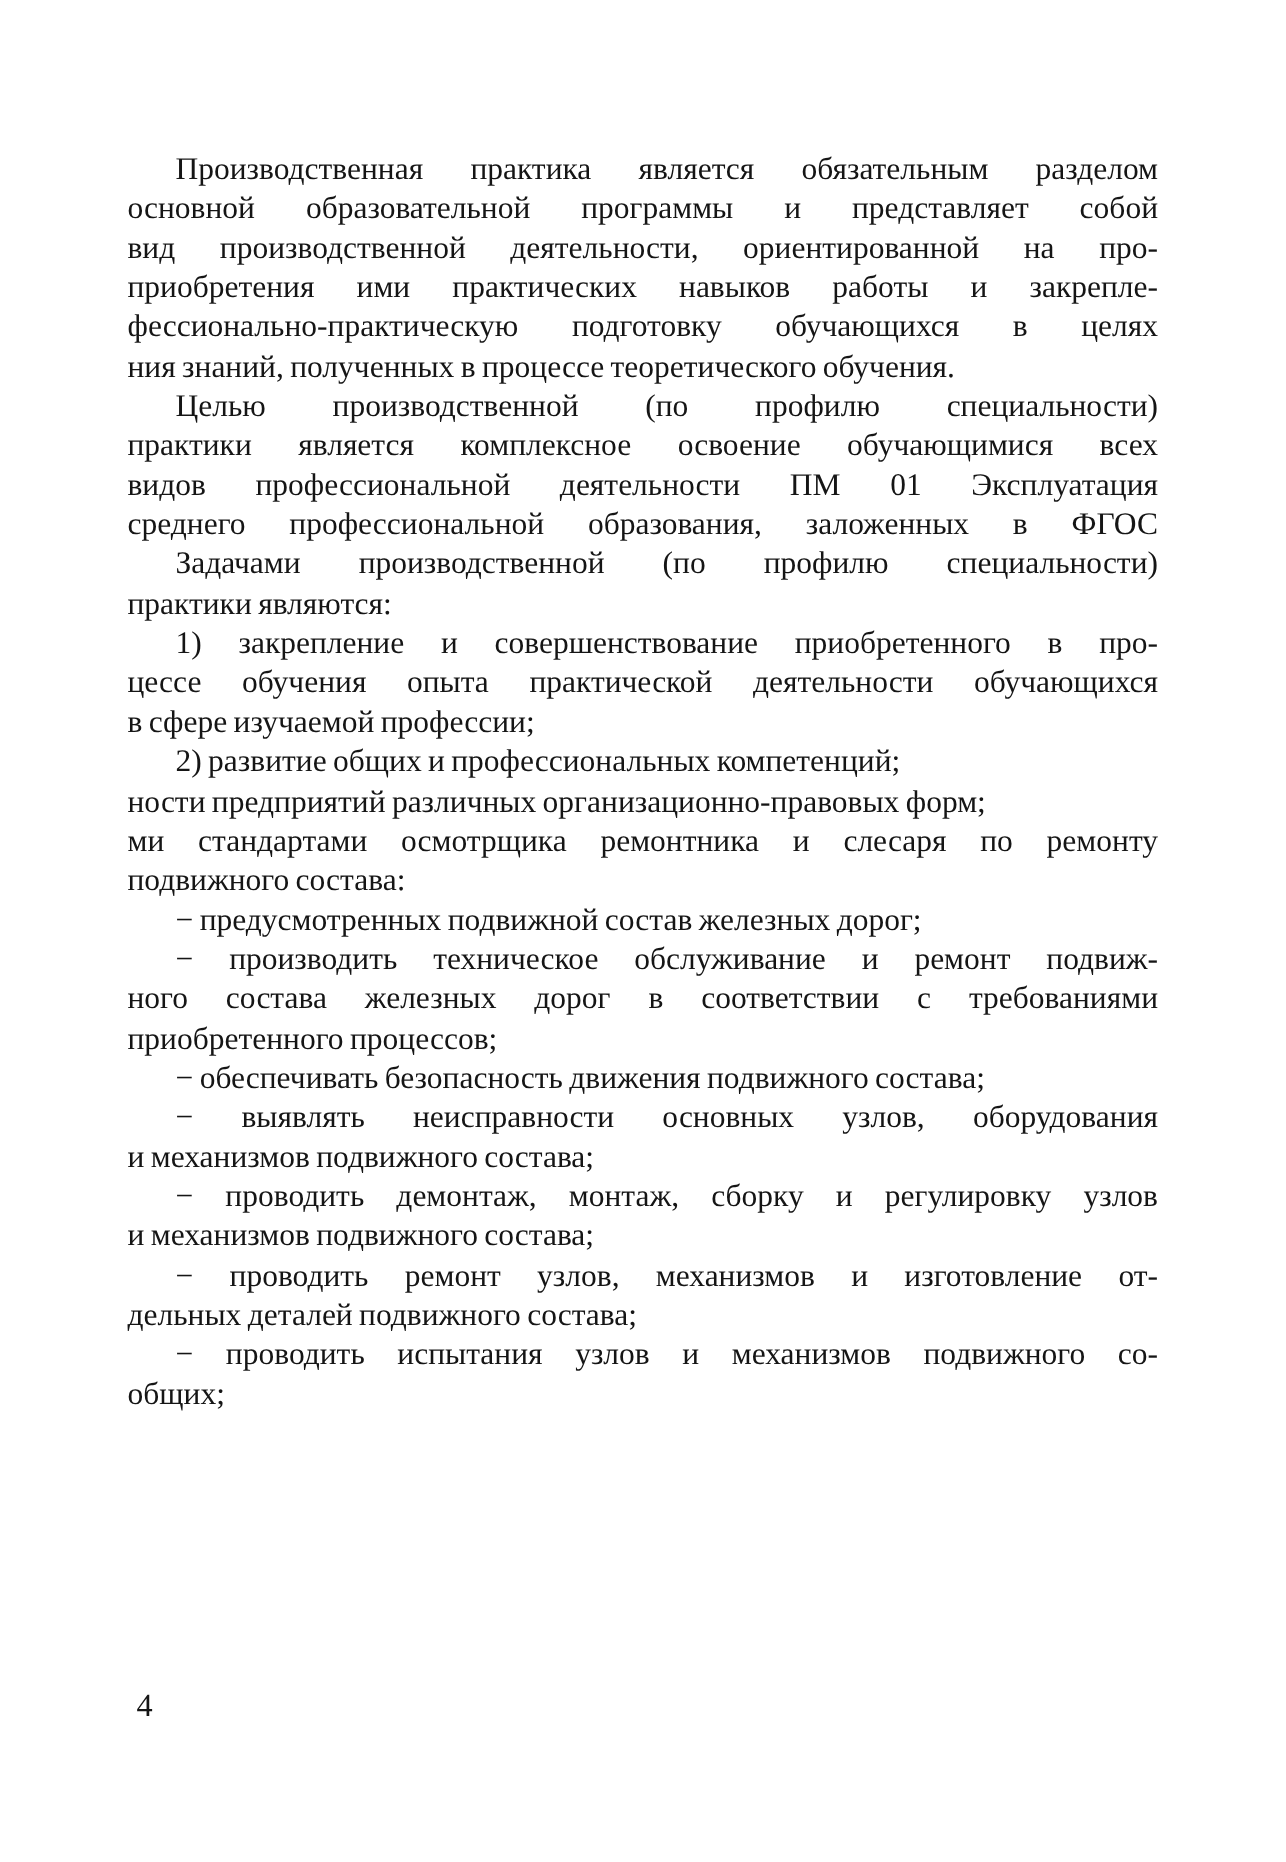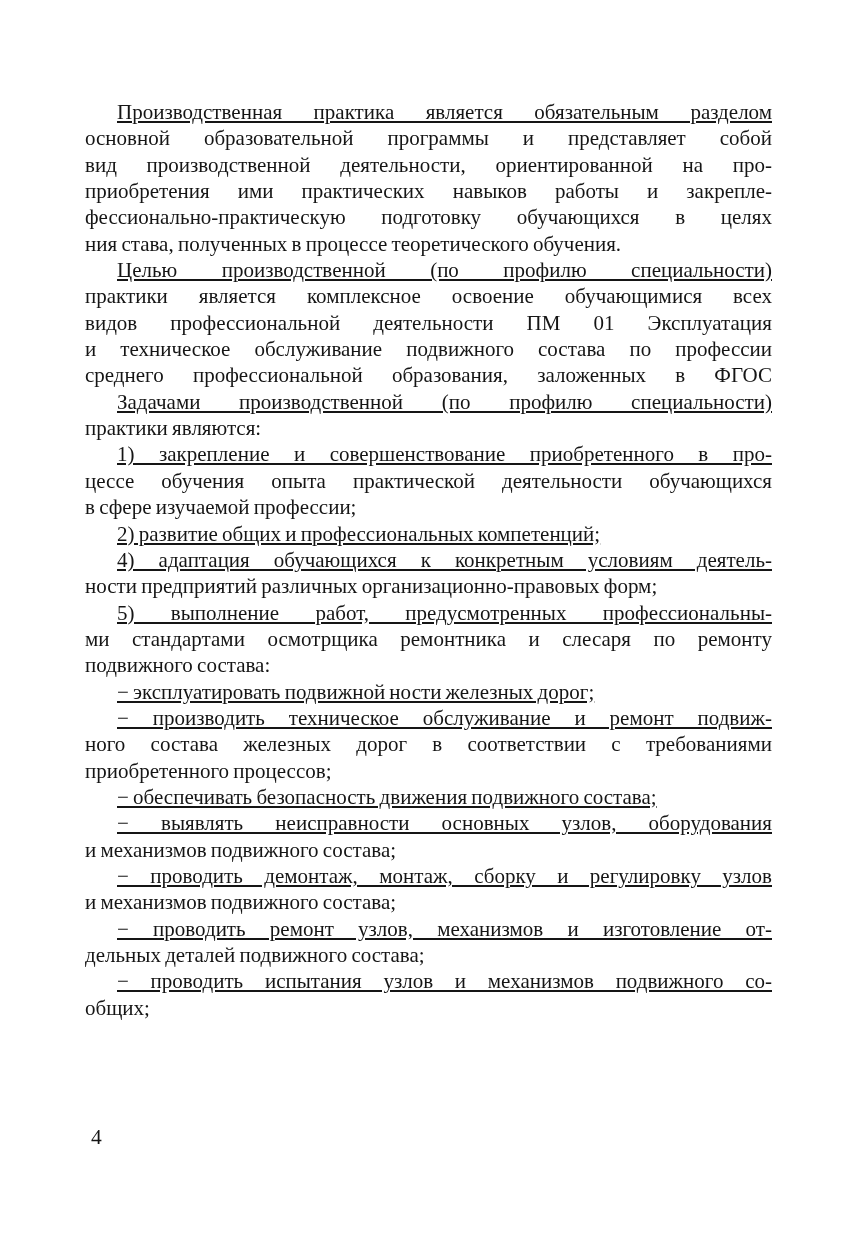--- a/index.html
+++ b/index.html
@@ -33,21 +33,20 @@
     margin: 0;
     padding: 0;
   }
   .text-line {
     text-align: justify;
     text-align-last: justify;
     white-space: normal;
   }
   .text-line.first {
     padding-left: 32px;
-    text-decoration: underline;
   }
   .text-line.last {
     text-align-last: left;
   }
   .page-number {
     position: absolute;
     left: 91px;
     top: 1124px;
     font-size: 21.5px;
     line-height: 26px;
@@ -57,52 +56,49 @@
 <body style="background: rgb(255, 255, 255);">
 
 <div class="page" style="color: rgb(21, 21, 21);">
   <div class="text-block">
       <div class="paragraph">
         <div class="text-line first">Производственная практика является обязательным разделом</div>
         <div class="text-line">основной образовательной программы и представляет собой</div>
         <div class="text-line">вид производственной деятельности, ориентированной на про-</div>
         <div class="text-line">приобретения ими практических навыков работы и закрепле-</div>
         <div class="text-line">фессионально-практическую подготовку обучающихся в целях</div>
-        <div class="text-line last">ния става, полученных в процессе теоретического обучения.</div>
+        <div class="text-line last">ния знаний, полученных в процессе теоретического обучения.</div>
       </div>
       <div class="paragraph">
         <div class="text-line first">Целью производственной (по профилю специальности)</div>
         <div class="text-line">практики является комплексное освоение обучающимися всех</div>
         <div class="text-line">видов профессиональной деятельности ПМ 01 Эксплуатация</div>
-        <div class="text-line">и техническое обслуживание подвижного состава по профессии</div>
         <div class="text-line">среднего профессиональной образования, заложенных в ФГОС</div>
       </div>
       <div class="paragraph">
         <div class="text-line first">Задачами производственной (по профилю специальности)</div>
         <div class="text-line last">практики являются:</div>
       </div>
       <div class="paragraph">
         <div class="text-line first">1) закрепление и совершенствование приобретенного в про-</div>
         <div class="text-line">цессе обучения опыта практической деятельности обучающихся</div>
         <div class="text-line last">в сфере изучаемой профессии;</div>
       </div>
       <div class="paragraph">
         <div class="text-line first last">2) развитие общих и профессиональных компетенций;</div>
       </div>
       <div class="paragraph">
-        <div class="text-line first">4) адаптация обучающихся к конкретным условиям деятель-</div>
         <div class="text-line last">ности предприятий различных организационно-правовых форм;</div>
       </div>
       <div class="paragraph">
-        <div class="text-line first">5) выполнение работ, предусмотренных профессиональны-</div>
         <div class="text-line">ми стандартами осмотрщика ремонтника и слесаря по ремонту</div>
         <div class="text-line last">подвижного состава:</div>
       </div>
       <div class="paragraph">
-        <div class="text-line first last">− эксплуатировать подвижной ности железных дорог;</div>
+        <div class="text-line first last">− предусмотренных подвижной состав железных дорог;</div>
       </div>
       <div class="paragraph">
         <div class="text-line first">− производить техническое обслуживание и ремонт подвиж-</div>
         <div class="text-line">ного состава железных дорог в соответствии с требованиями</div>
         <div class="text-line last">приобретенного процессов;</div>
       </div>
       <div class="paragraph">
         <div class="text-line first last">− обеспечивать безопасность движения подвижного состава;</div>
       </div>
       <div class="paragraph">

